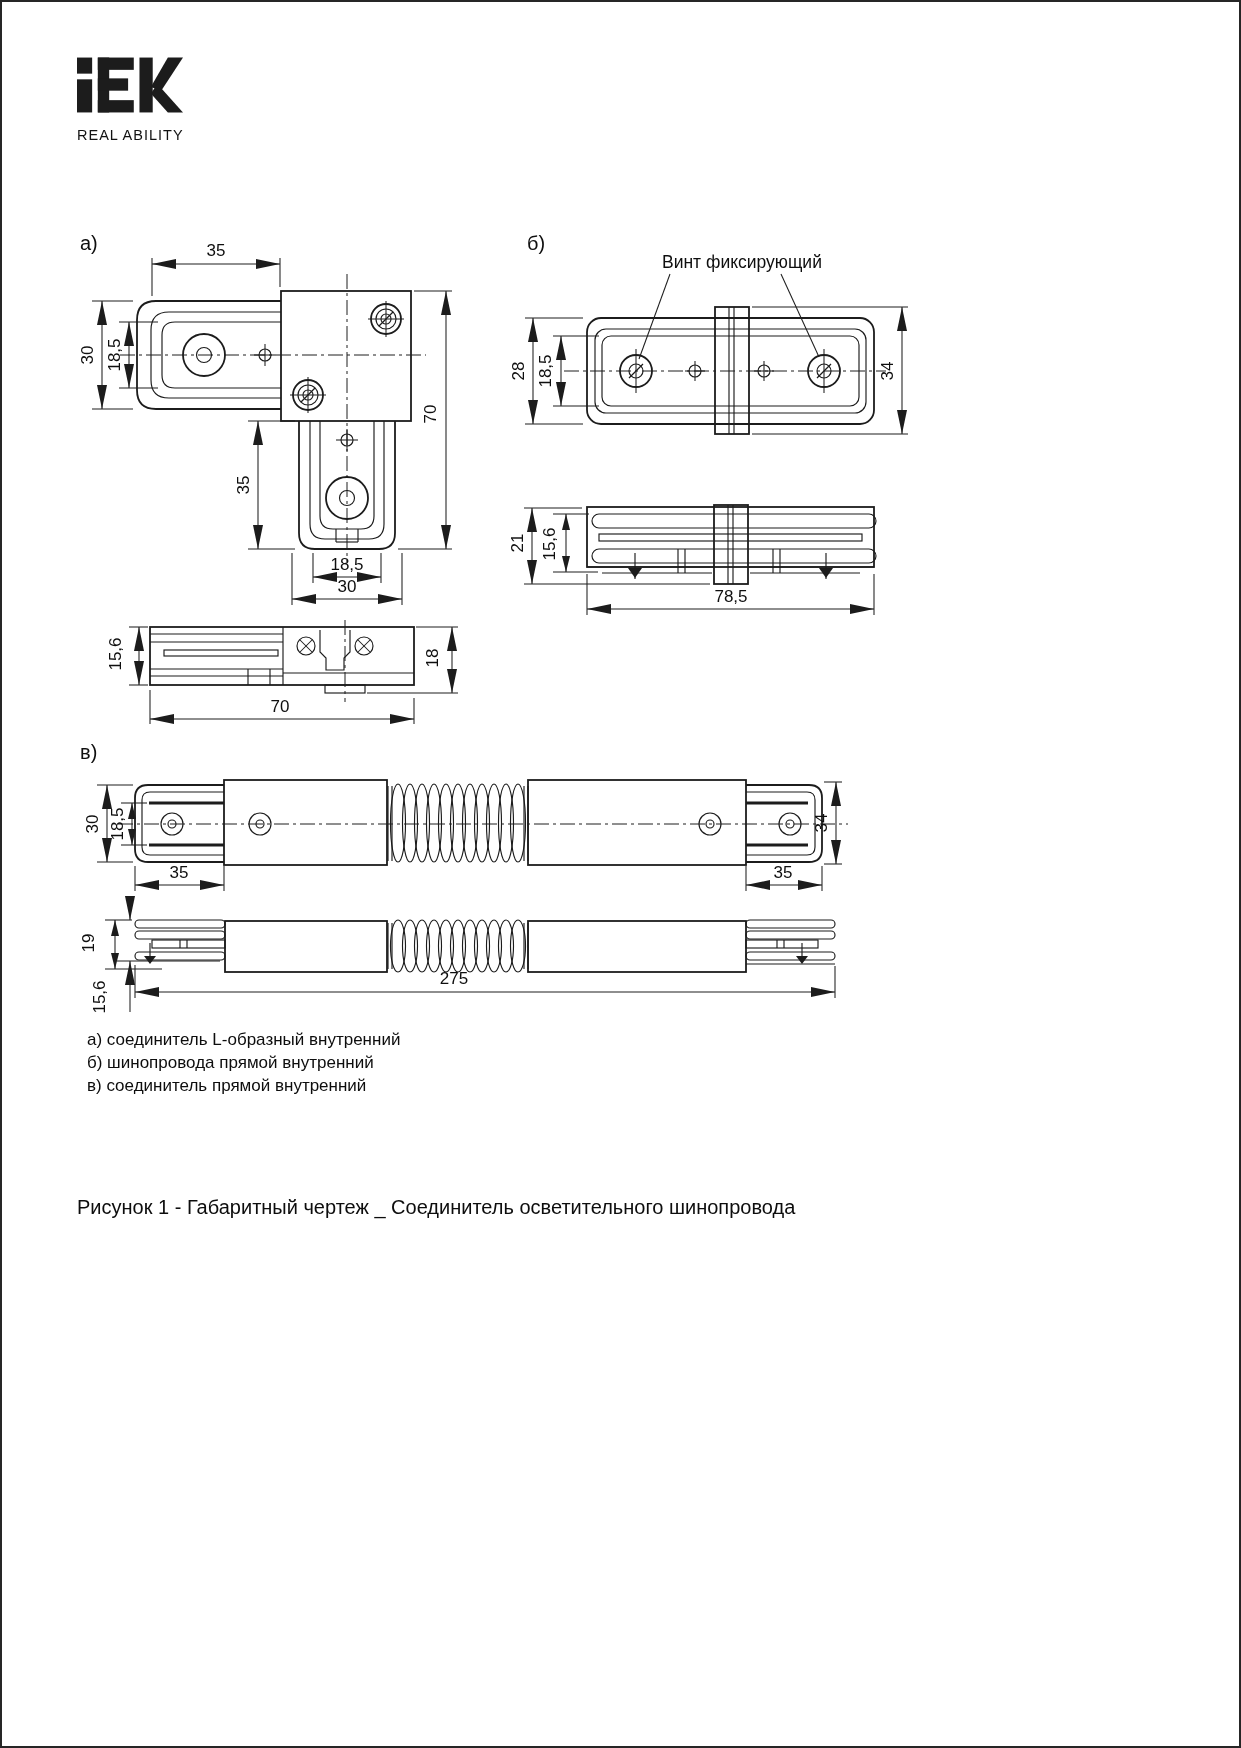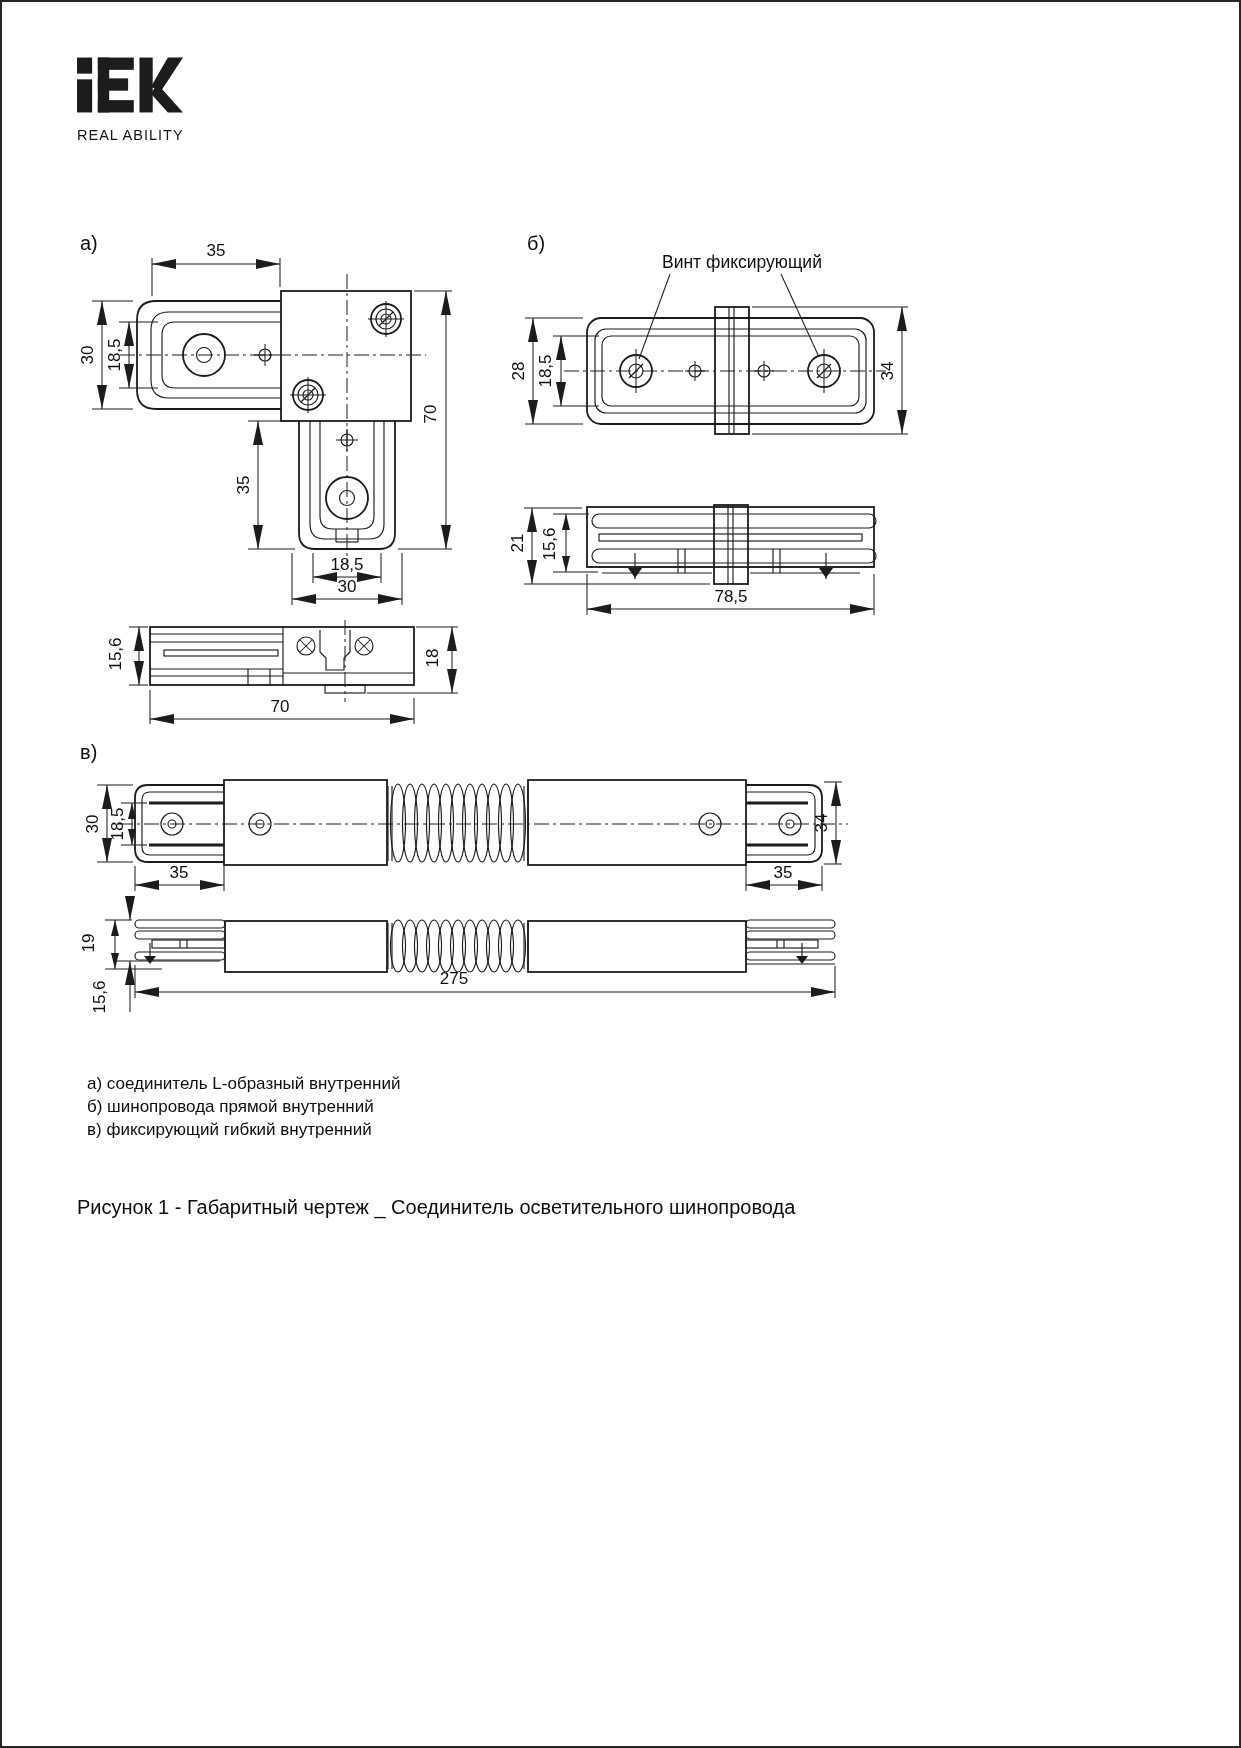--- a/index.html
+++ b/index.html
@@ -14,21 +14,21 @@
   
   .o{stroke:#1c1c1c;stroke-width:1.8;fill:none;}
   .t{stroke:#1c1c1c;stroke-width:1.15;fill:none;}
   .bb{stroke:#1c1c1c;stroke-width:3;fill:none;}
   .d{stroke:#1f1f1f;stroke-width:1.05;fill:none;}
   .c{stroke:#1f1f1f;stroke-width:1;fill:none;stroke-dasharray:15 4 3 4;}
   .fillb{fill:#1c1c1c;stroke:none;}
   .dt{font-size:17px;fill:#0f0f0f;}
   .lbl{font-size:20px;fill:#0f0f0f;}
   .callout{font-size:17.5px;fill:#0f0f0f;}
-  .captions{position:absolute;left:85px;top:1070px;font-size:17px;color:#0d0d0d;line-height:23px;}
+  .captions{position:absolute;left:85px;top:1026px;font-size:17px;color:#0d0d0d;line-height:23px;}
   .title{position:absolute;left:75px;top:1194px;font-size:20px;color:#0d0d0d;text-align:right;}
 </style>
 </head>
 <body>
 
 <div class="page">
 
   <div class="logo">
     <svg width="106" height="58" viewBox="0 0 112 58">
       <rect class="fillb" x="0" y="0" width="16" height="17"></rect>
@@ -368,18 +368,18 @@
       <line class="d" x1="133" y1="963" x2="133" y2="996"></line>
       <line class="d" x1="833" y1="964" x2="833" y2="996"></line>
       <line class="d" x1="133" y1="990" x2="833" y2="990" marker-start="url(#ah)" marker-end="url(#ah)"></line>
       <text class="dt" x="452" y="982" text-anchor="middle">275</text>
     </g>
   </svg>
 
   <div class="captions">
     <div>а) соединитель L-образный внутренний</div>
     <div>б) шинопровода прямой внутренний</div>
-    <div>в) фиксирующий гибкий внутренний</div>
+    <div>в) соединитель прямой внутренний</div>
   </div>
 
   <div class="title">Рисунок 1 - Габаритный чертеж _ Соединитель осветительного шинопровода</div>
 
 </div>
 
 </body></html>

